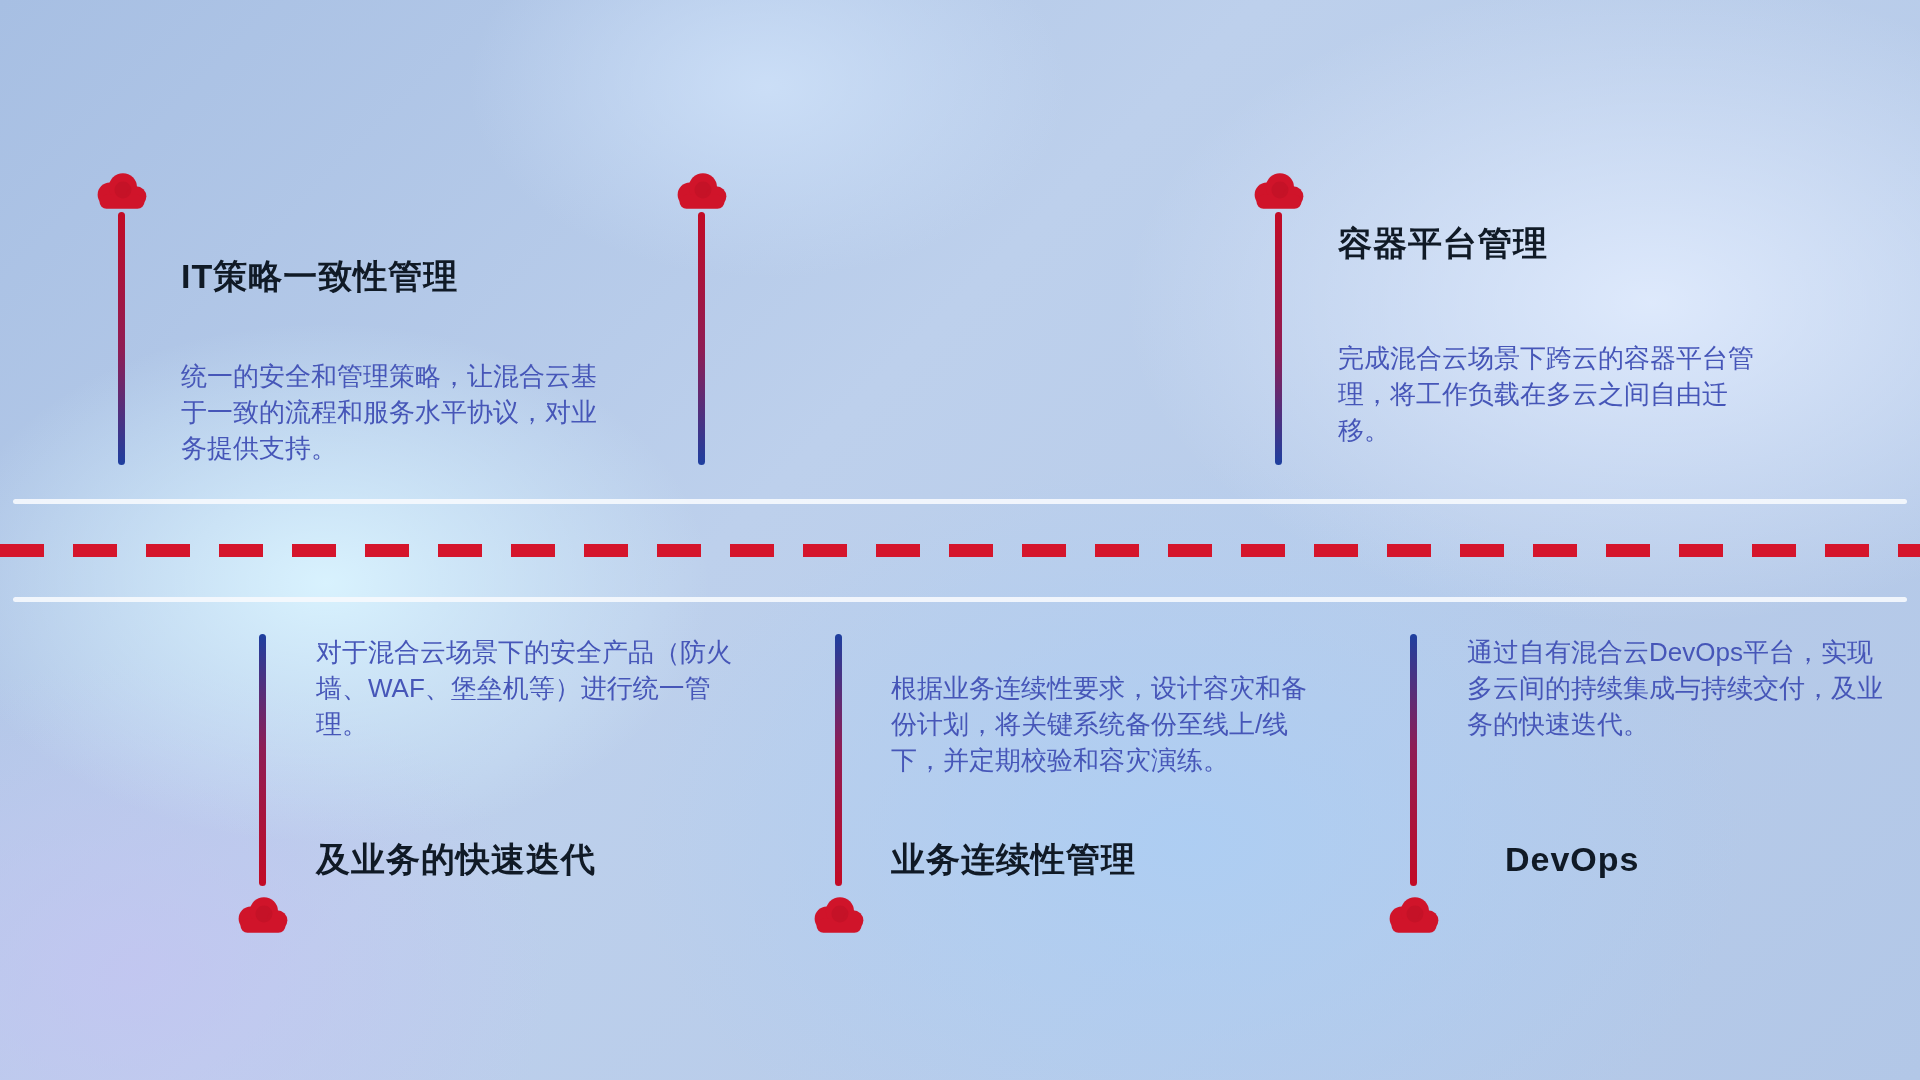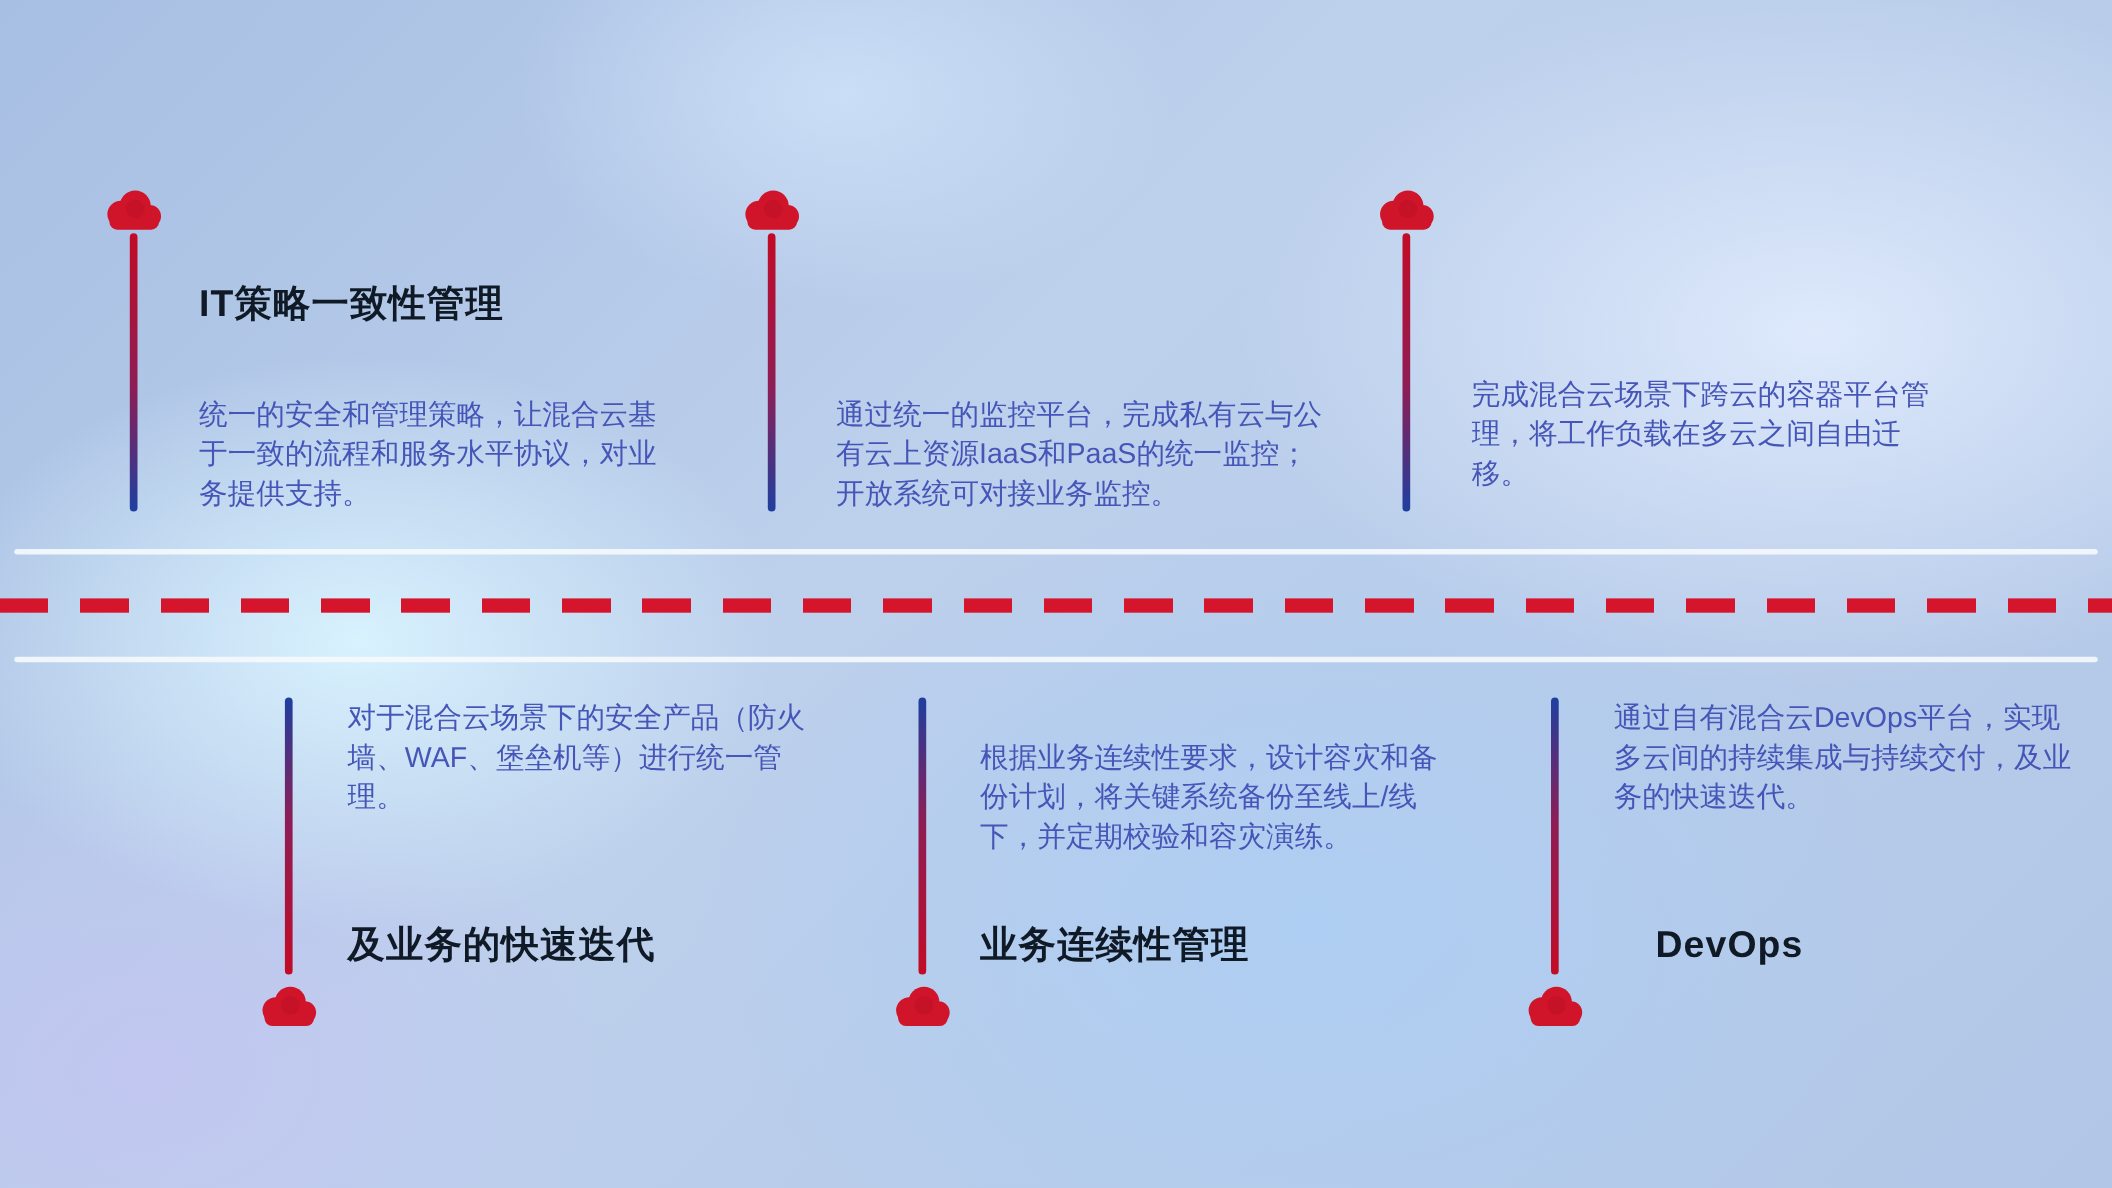--- a/index.html
+++ b/index.html
@@ -65,34 +65,34 @@
       <g fill="#d0142a">
         <circle cx="19" cy="27" r="13"></circle>
           <circle cx="33" cy="19" r="15"></circle>
           <circle cx="47" cy="29" r="11"></circle>
         <rect x="8" y="27" width="48" height="15" rx="7.5"></rect>
       </g>
       <circle cx="33" cy="22" r="9" fill="#b30f22" opacity="0.35"></circle>
     </svg>
   </span>
   <span class="connector down" style="left:698px;top:212px;height:253px;"></span>
-  <p class="desc" style="left:760px;top:358px;width:450px;">通过统一的监控平台，完成私有云与公有云上资源IaaS和PaaS的统一监控；开放系统可对接业务监控。</p>
 
   <span class="cloud" style="left:1249px;top:168px;">
     <svg viewBox="0 0 64 44" xmlns="http://www.w3.org/2000/svg">
       <g fill="#d0142a">
         <circle cx="19" cy="27" r="13"></circle>
           <circle cx="33" cy="19" r="15"></circle>
           <circle cx="47" cy="29" r="11"></circle>
         <rect x="8" y="27" width="48" height="15" rx="7.5"></rect>
       </g>
       <circle cx="33" cy="22" r="9" fill="#b30f22" opacity="0.35"></circle>
     </svg>
   </span>
   <span class="connector down" style="left:1275px;top:212px;height:253px;"></span>
+  <h2 class="title" style="left:1338px;top:222px;">容器平台管理</h2>
   <p class="desc" style="left:1338px;top:340px;width:432px;">完成混合云场景下跨云的容器平台管理，将工作负载在多云之间自由迁移。</p>
 
   <span class="white-line" style="top:499px;"></span>
   <span class="dashed-line" style="top:544px;"></span>
   <span class="white-line" style="top:597px;"></span>
 
   <span class="connector up" style="left:259px;top:634px;height:252px;"></span>
   <span class="cloud" style="left:233px;top:892px;">
     <svg viewBox="0 0 64 44" xmlns="http://www.w3.org/2000/svg">
       <g fill="#d0142a">

